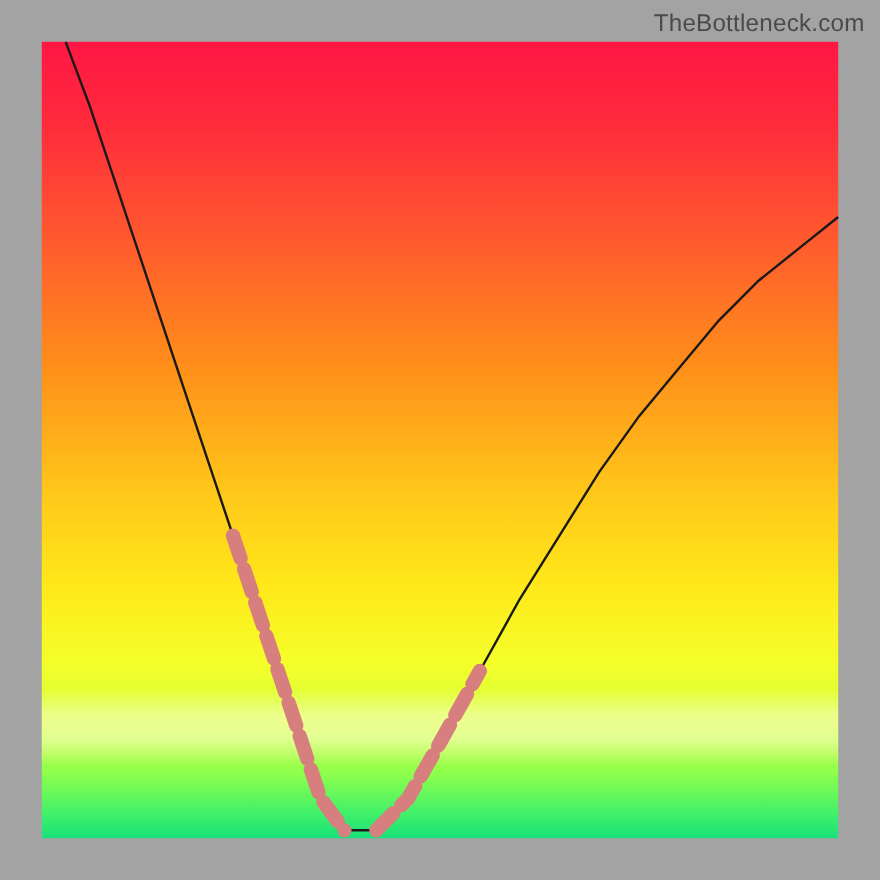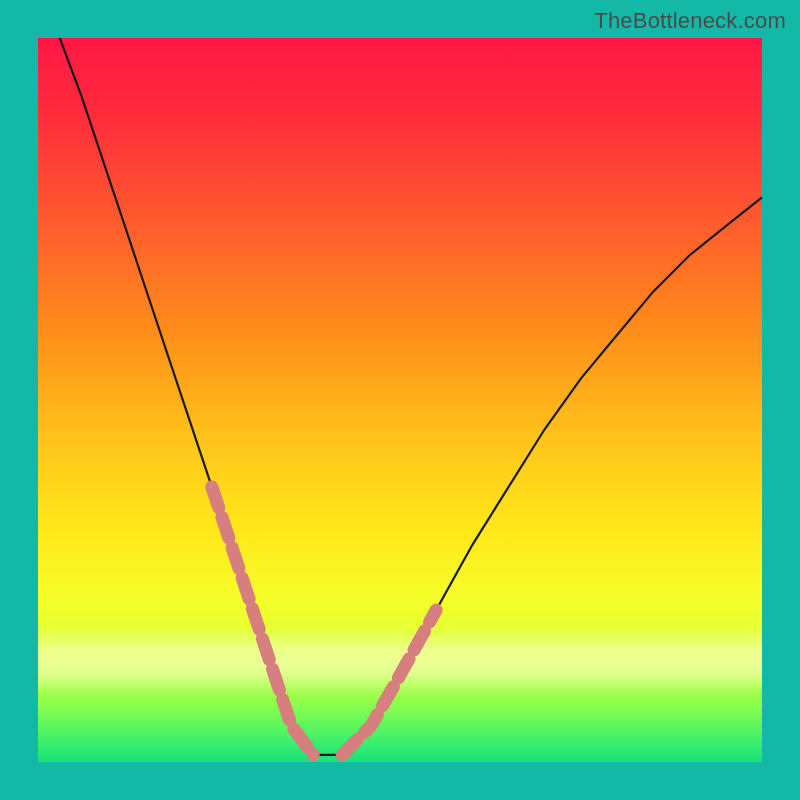--- a/index.html
+++ b/index.html
@@ -10,21 +10,21 @@
     background: #000;
     font-family: Arial, Helvetica, sans-serif;
     overflow: hidden;
   }
   .frame {
     position: absolute;
     left: 0;
     top: 0;
     width: 800px;
     height: 800px;
-    background: #14b8a6;
+    background: #a3a3a3;
   }
   .plot-area {
     position: absolute;
     left: 38px;
     top: 38px;
     width: 724px;
     height: 724px;
     
     background: linear-gradient(to bottom,
       #ff1744 0%,

